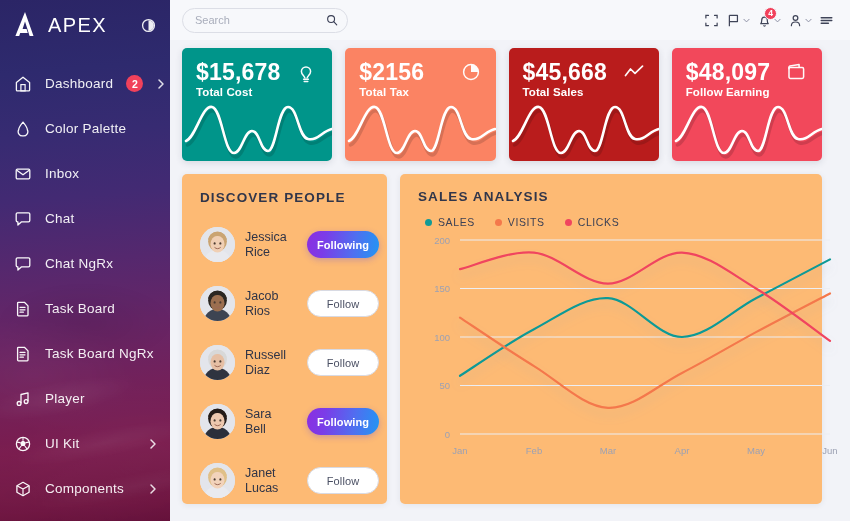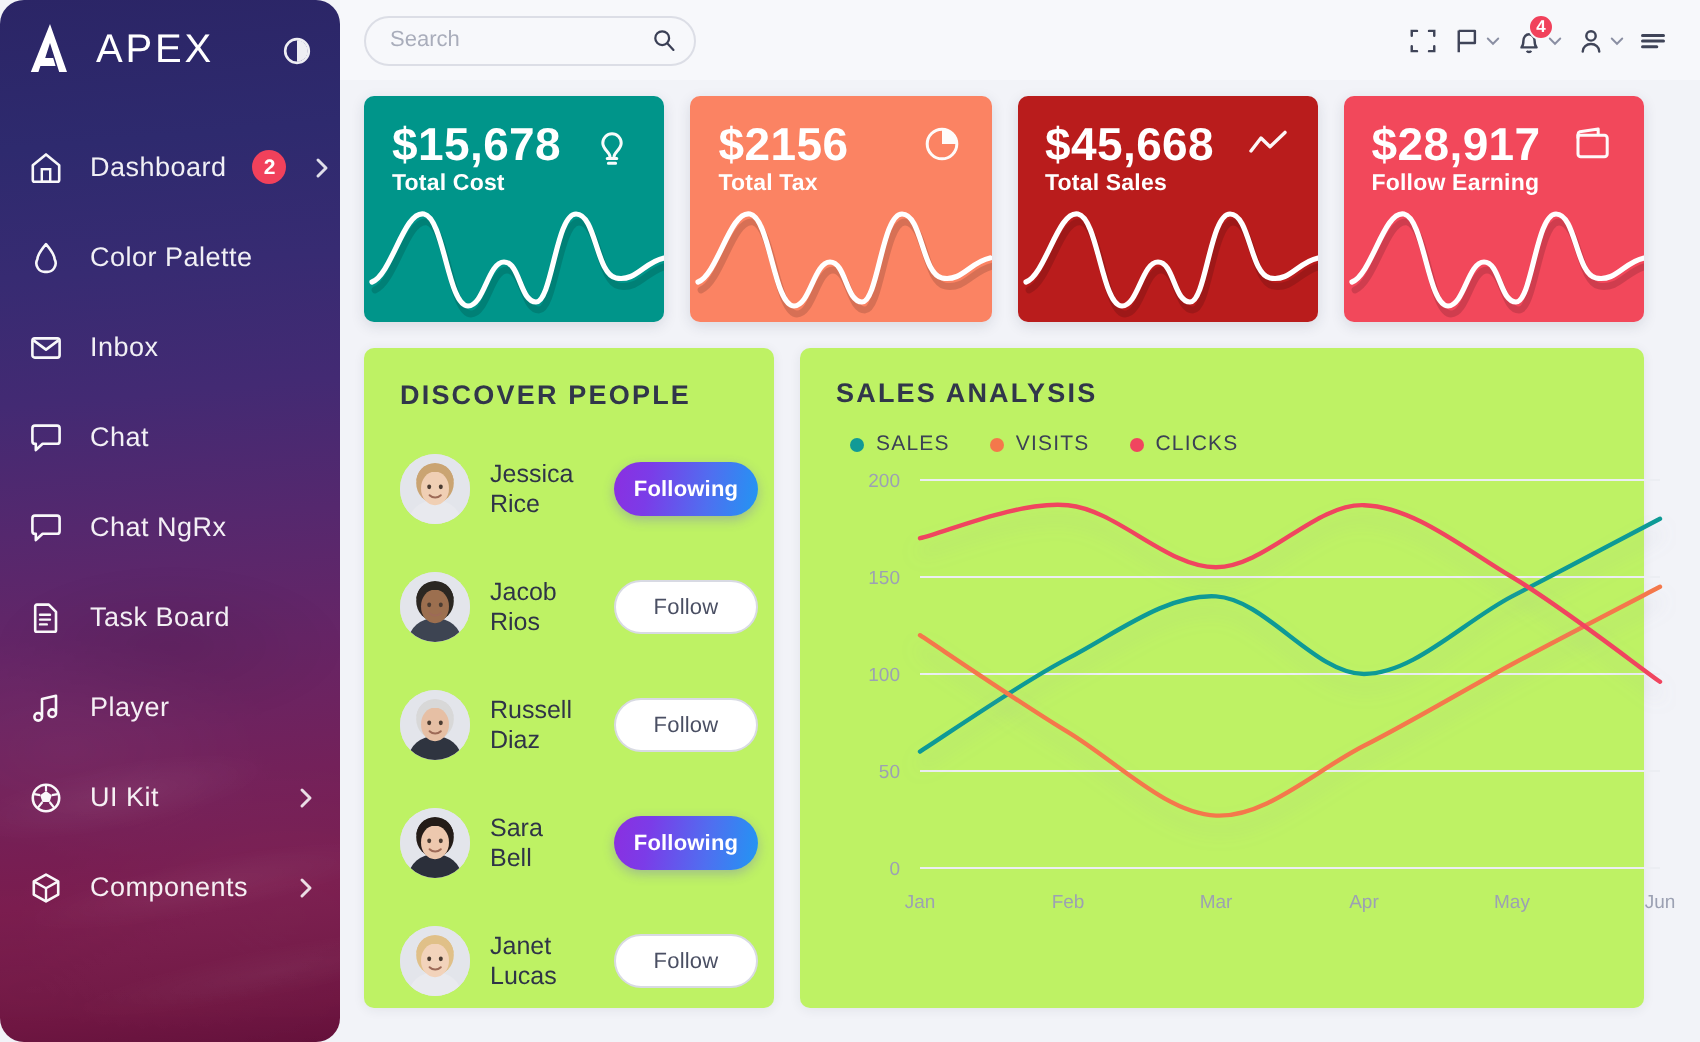--- a/index.html
+++ b/index.html
@@ -11,21 +11,20 @@
   .app { display: flex; width: 850px; height: 521px; position: relative; }
 
   
   .sidebar {
     width: 170px; height: 521px; flex: 0 0 170px; position: relative;
     background: linear-gradient(175deg,
       #2b2566 0%, #2e2a6e 14%, #372b72 26%,
       #432a73 38%, #55286e 50%, #662566 62%,
       #73215a 74%, #7a1c4e 85%, #6e1440 96%, #64103a 100%);
     overflow: hidden;
-    border-radius: 12px;
   }
   .sb-tex {
     position: absolute; inset: 0; pointer-events: none; opacity: .30;
     background:
       radial-gradient(ellipse 150px 80px at 20% 72%, rgba(255,255,255,.10), transparent 70%),
       radial-gradient(ellipse 190px 120px at 85% 88%, rgba(255,255,255,.09), transparent 72%),
       radial-gradient(ellipse 130px 60px at 50% 62%, rgba(0,0,0,.22), transparent 70%),
       radial-gradient(ellipse 220px 90px at 10% 95%, rgba(255,255,255,.07), transparent 70%);
   }
   .sb-tex2 {
@@ -111,21 +110,21 @@
   }
   .stat-top { display: flex; align-items: flex-start; }
   .stat-val { font-size: 23px; font-weight: 700; letter-spacing: .2px; line-height: 1.05; }
   .stat-lab { font-size: 11.5px; font-weight: 700; margin-top: 2px; letter-spacing: .1px; }
   .stat-ico { margin-left: auto; width: 22px; height: 22px; margin-top: 1px; opacity: .97; }
   .spark { position: absolute; left: 0; right: 0; bottom: 2px; height: 62px; }
 
   
   .panels { display: flex; gap: 13px; margin-top: 13px; }
   .card {
-    background: #bef264; border-radius: 5px;
+    background: #fdba74; border-radius: 5px;
     box-shadow: 0 1px 6px rgba(40,45,70,.08);
   }
   .people { width: 205px; flex: 0 0 205px; height: 330px; padding: 16px 16px 0 18px; }
   .card-title {
     font-size: 13.5px; font-weight: 600; color: #31364a;
     letter-spacing: 1.1px; margin-bottom: 10px;
   }
   .person { display: flex; align-items: center; gap: 10px; height: 59px; }
   .avatar {
     width: 35px; height: 35px; flex: 0 0 35px; border-radius: 50%;
@@ -214,20 +213,27 @@
         </div>
         <div class="nav-item">
           <svg class="nav-ico" viewBox="0 0 18 18">
             <path d="M4.4 2.3h6L14 5.9v9.2a.8.8 0 0 1-.8.8H4.4a.8.8 0 0 1-.8-.8V3.1a.8.8 0 0 1 .8-.8z" fill="none" stroke="#fff" stroke-width="1.3" stroke-linejoin="round"></path>
             <path d="M6 7.4h5M6 9.8h5M6 12.2h3.4" stroke="#fff" stroke-width="1.2" stroke-linecap="round"></path>
           </svg>
           <span class="nav-label">Task Board</span>
         </div>
         <div class="nav-item">
           <svg class="nav-ico" viewBox="0 0 18 18">
+            <path d="M4.4 2.3h6L14 5.9v9.2a.8.8 0 0 1-.8.8H4.4a.8.8 0 0 1-.8-.8V3.1a.8.8 0 0 1 .8-.8z" fill="none" stroke="#fff" stroke-width="1.3" stroke-linejoin="round"></path>
+            <path d="M6 7.4h5M6 9.8h5M6 12.2h3.4" stroke="#fff" stroke-width="1.2" stroke-linecap="round"></path>
+          </svg>
+          <span class="nav-label">Task Board NgRx</span>
+        </div>
+        <div class="nav-item">
+          <svg class="nav-ico" viewBox="0 0 18 18">
             <path d="M7 13.3V4.5l7-1.6v8.3" fill="none" stroke="#fff" stroke-width="1.3" stroke-linejoin="round"></path>
             <circle cx="5.1" cy="13.4" r="1.9" fill="none" stroke="#fff" stroke-width="1.3"></circle>
             <circle cx="12.1" cy="11.6" r="1.9" fill="none" stroke="#fff" stroke-width="1.3"></circle>
           </svg>
           <span class="nav-label">Player</span>
         </div>
         <div class="nav-item">
           <svg class="nav-ico" viewBox="0 0 18 18">
             <circle cx="9" cy="9" r="6.6" fill="none" stroke="#fff" stroke-width="1.3"></circle>
             <path d="M9 5.5 11.9 7.6 10.8 11h-3.6L6.1 7.6z" fill="#fff"></path>
@@ -365,21 +371,21 @@
               </svg>
             </div>
             <svg class="spark" viewBox="0 0 155 62" preserveAspectRatio="none">
               <path d="M4,44 C14,40 20,8 30,10 C40,12 42,56 52,56 C60,56 62,34 70,34 C78,34 78,54 86,54 C94,54 96,10 106,10 C116,10 116,40 126,42 C136,44 140,34 150,32" fill="none" stroke="rgba(0,0,0,.14)" stroke-width="3.4" stroke-linecap="round" transform="translate(1.5,4)"></path>
               <path d="M4,44 C14,40 20,8 30,10 C40,12 42,56 52,56 C60,56 62,34 70,34 C78,34 78,54 86,54 C94,54 96,10 106,10 C116,10 116,40 126,42 C136,44 140,34 150,32" fill="none" stroke="#fff" stroke-width="2.6" stroke-linecap="round" stroke-linejoin="round"></path>
             </svg>
           </div>
           <div class="stat" style="background: rgb(242, 72, 91);">
             <div class="stat-top">
               <div>
-                <div class="stat-val">$28,917</div>
+                <div class="stat-val">$48,097</div>
                 <div class="stat-lab">Follow Earning</div>
               </div>
               <svg class="stat-ico" viewBox="0 0 22 22">
                 <path d="M3 6.6h13.2a1.4 1.4 0 0 1 1.4 1.4v8a1.4 1.4 0 0 1-1.4 1.4H4.4A1.4 1.4 0 0 1 3 16z" fill="none" stroke="#fff" stroke-width="1.5" stroke-linejoin="round"></path>
                 <path d="M3 8.2V6.1a1.3 1.3 0 0 1 .9-1.2l9.2-1.4v3.1" fill="none" stroke="#fff" stroke-width="1.5" stroke-linejoin="round"></path>
               </svg>
             </div>
             <svg class="spark" viewBox="0 0 155 62" preserveAspectRatio="none">
               <path d="M4,44 C14,40 20,8 30,10 C40,12 42,56 52,56 C60,56 62,34 70,34 C78,34 78,54 86,54 C94,54 96,10 106,10 C116,10 116,40 126,42 C136,44 140,34 150,32" fill="none" stroke="rgba(0,0,0,.14)" stroke-width="3.4" stroke-linecap="round" transform="translate(1.5,4)"></path>
               <path d="M4,44 C14,40 20,8 30,10 C40,12 42,56 52,56 C60,56 62,34 70,34 C78,34 78,54 86,54 C94,54 96,10 106,10 C116,10 116,40 126,42 C136,44 140,34 150,32" fill="none" stroke="#fff" stroke-width="2.6" stroke-linecap="round" stroke-linejoin="round"></path>

